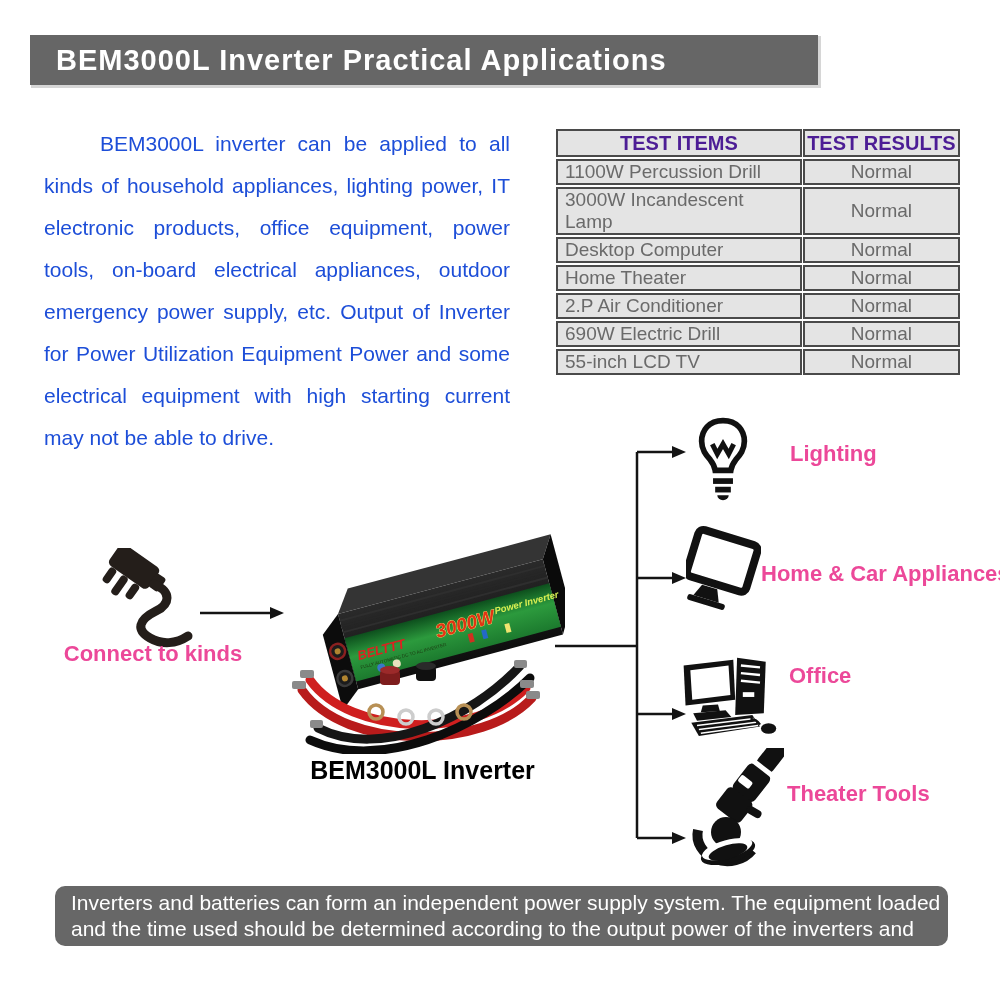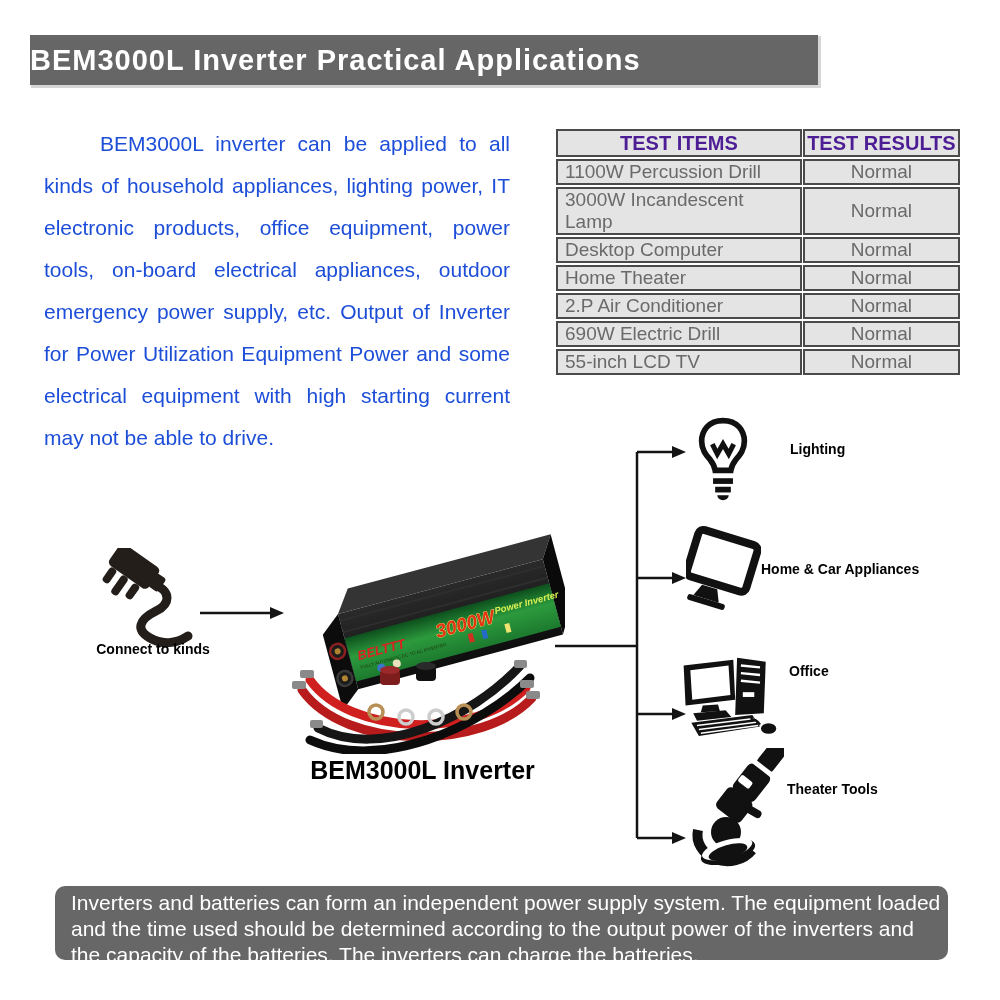--- a/index.html
+++ b/index.html
@@ -4,21 +4,21 @@
 <style>
   * { margin:0; padding:0; box-sizing:border-box; }
   html,body { background:#ffffff; }
   body { font-family:"Liberation Sans", sans-serif; }
   .page { position:relative; width:1000px; height:1000px; background:#ffffff; overflow:hidden; }
 
   
   .banner {
     position:absolute; left:30px; top:35px; width:788px; height:50px;
     background:#666666; color:#ffffff; font-weight:bold; font-size:29px;
-    line-height:50px; letter-spacing:1px;
+    line-height:50px; padding-left:26px; letter-spacing:1px;
     box-shadow:2px 2px 0 1px #d6d6d6;
   }
 
   
   .intro {
     position:absolute; left:44px; top:123px; width:466px;
     font-size:21px; line-height:42px; color:#1d4ed8;
     text-align:justify; text-indent:56px;
   }
 
@@ -37,29 +37,29 @@
   table.test-table col.c-results { width:39%; }
 
   
   .section-heading {
     position:absolute; left:42px; top:422px;
     font-size:27px; font-weight:bold; color:#d02a2a;
   }
 
   
   .abs { position:absolute; }
-  .diagram-label { position:absolute; font-weight:bold; font-size:14px; color:#000000; white-space:nowrap; }
+  .diagram-label { position:absolute; font-weight:bold; font-size:22px; color:#ec4899; white-space:nowrap; }
   .caption {
     position:absolute; left:280px; top:756px; width:285px; text-align:center;
     font-size:25px; font-weight:bold; color:#000000;
   }
 
   
   .footer-note {
-    position:absolute; left:55px; top:886px; width:893px; height:74px;
+    position:absolute; left:55px; top:886px; width:893px; height:60px;
     background:#676767; border-radius:10px; color:#ffffff;
     font-size:21px; line-height:26px; padding:4px 0 0 16px;
   }
 </style>
 </head>
 <body>
 
 <div class="page">
 
   <div class="banner">

